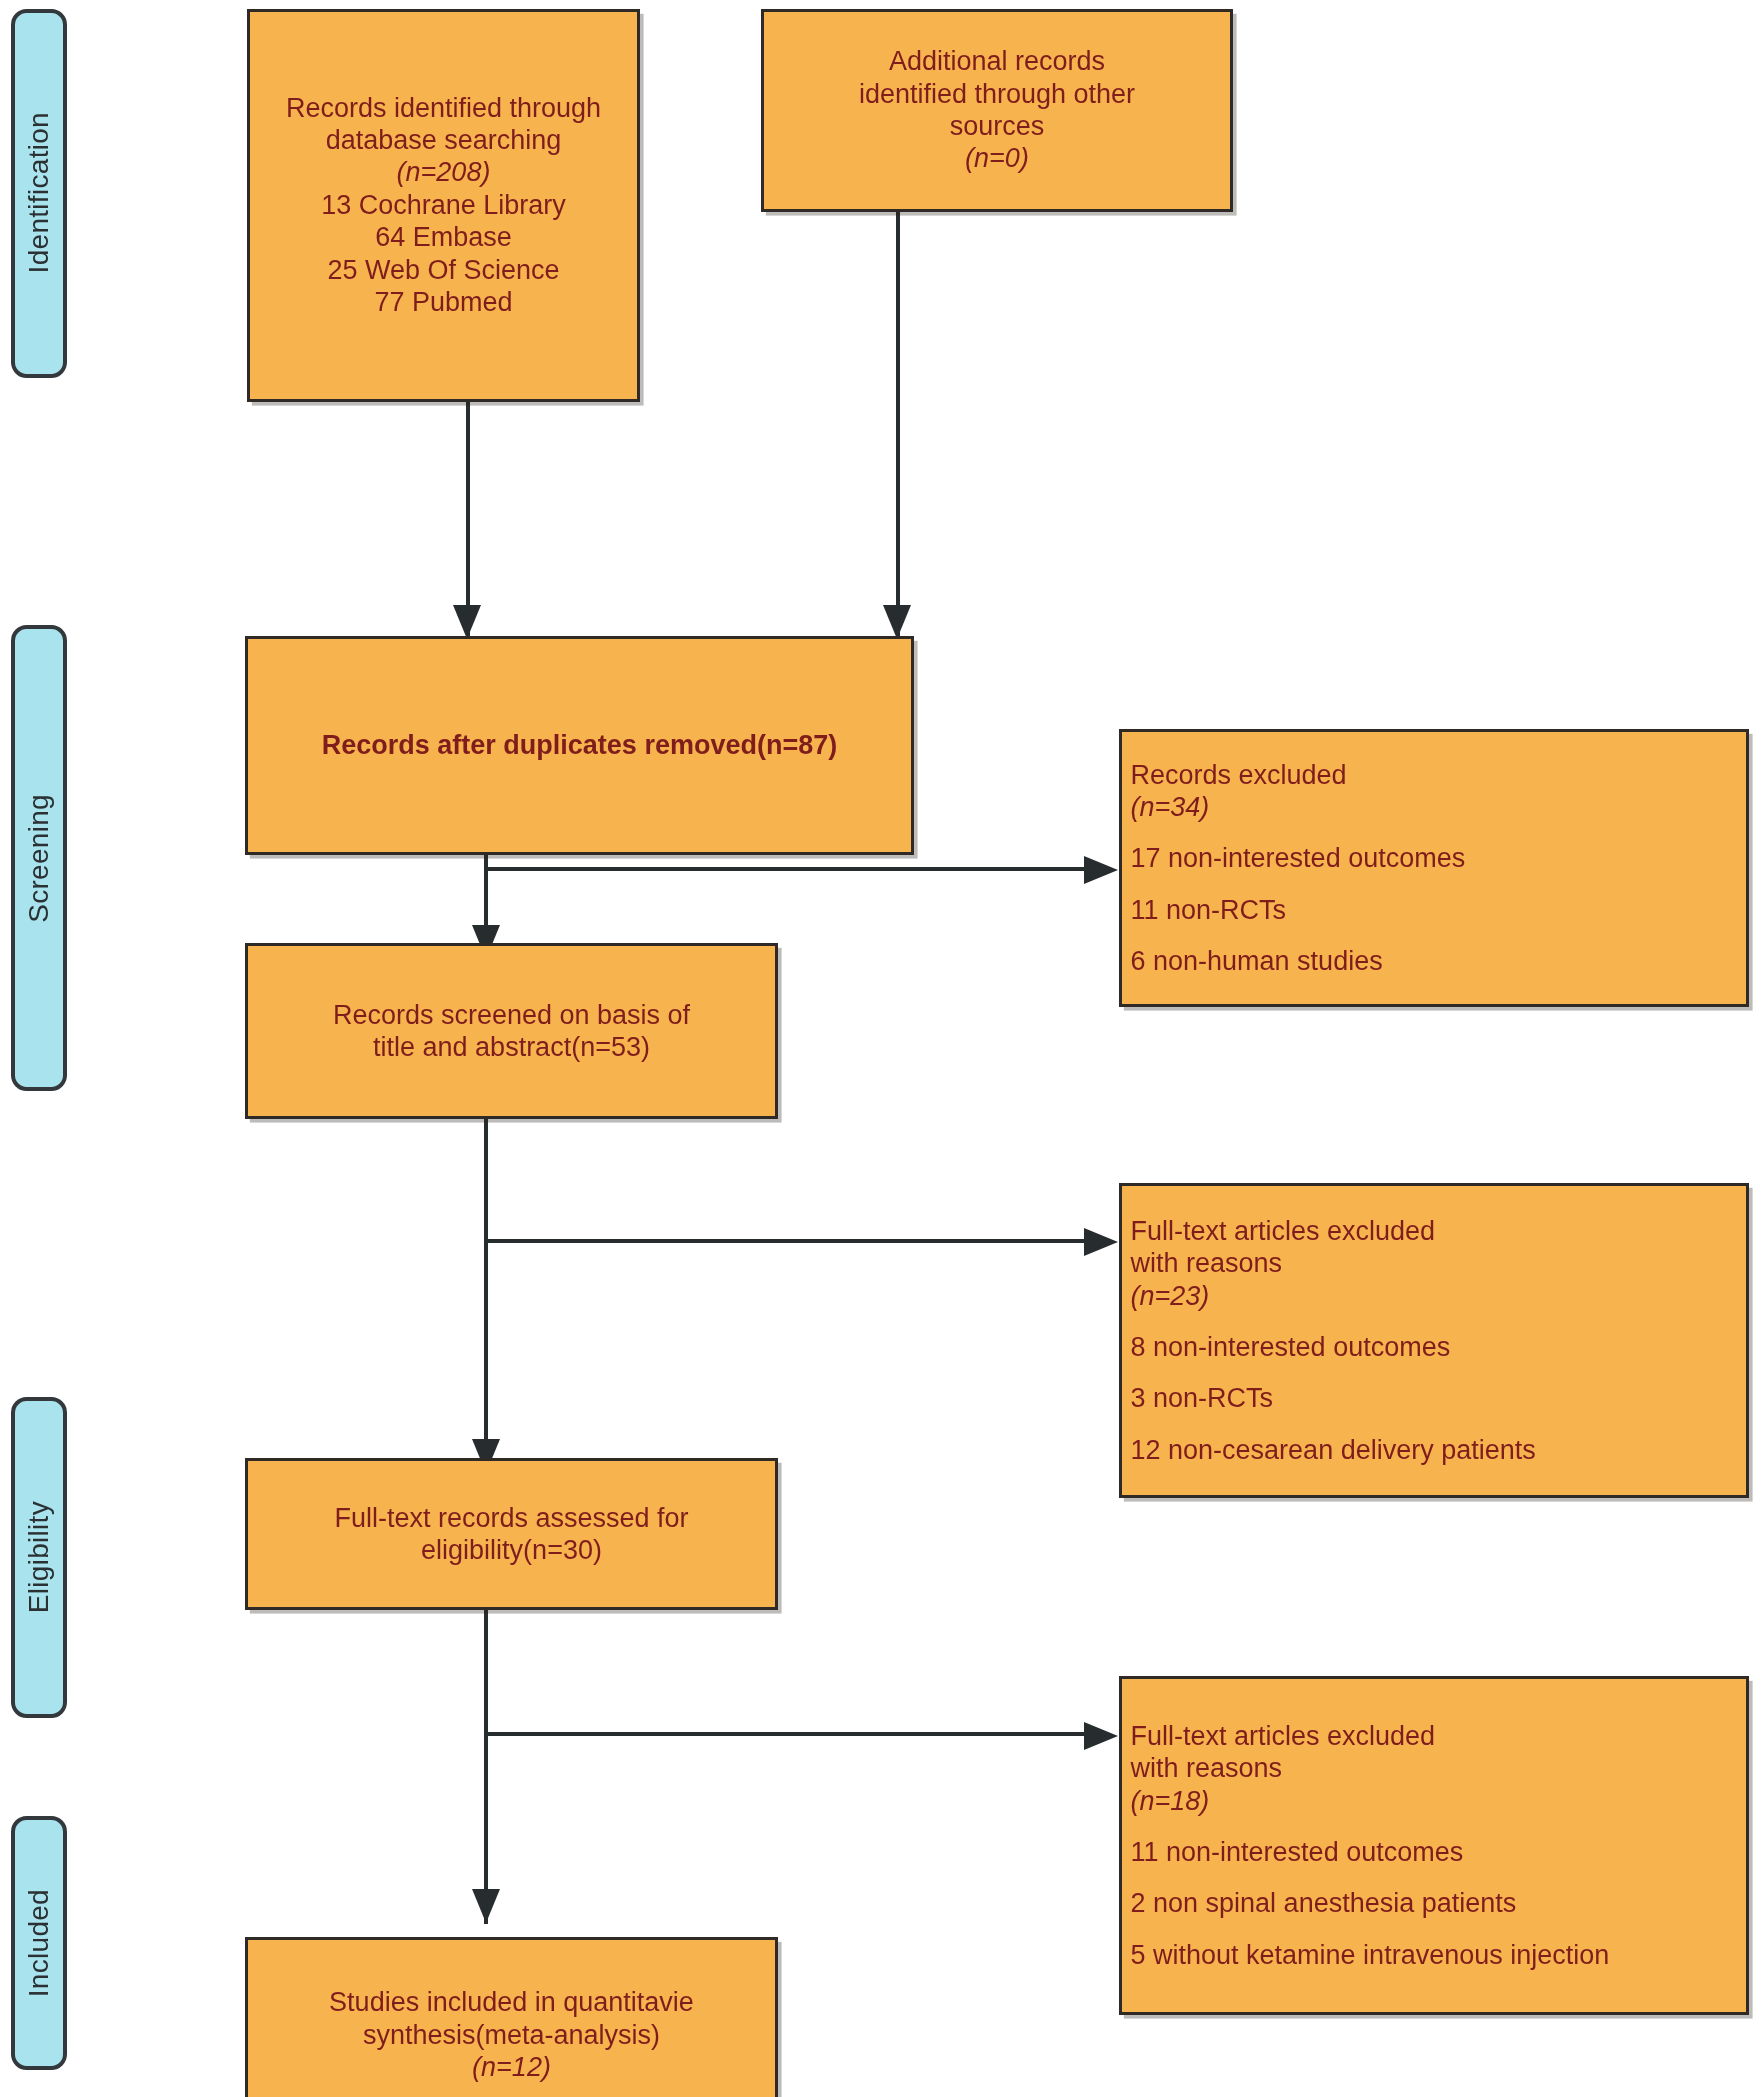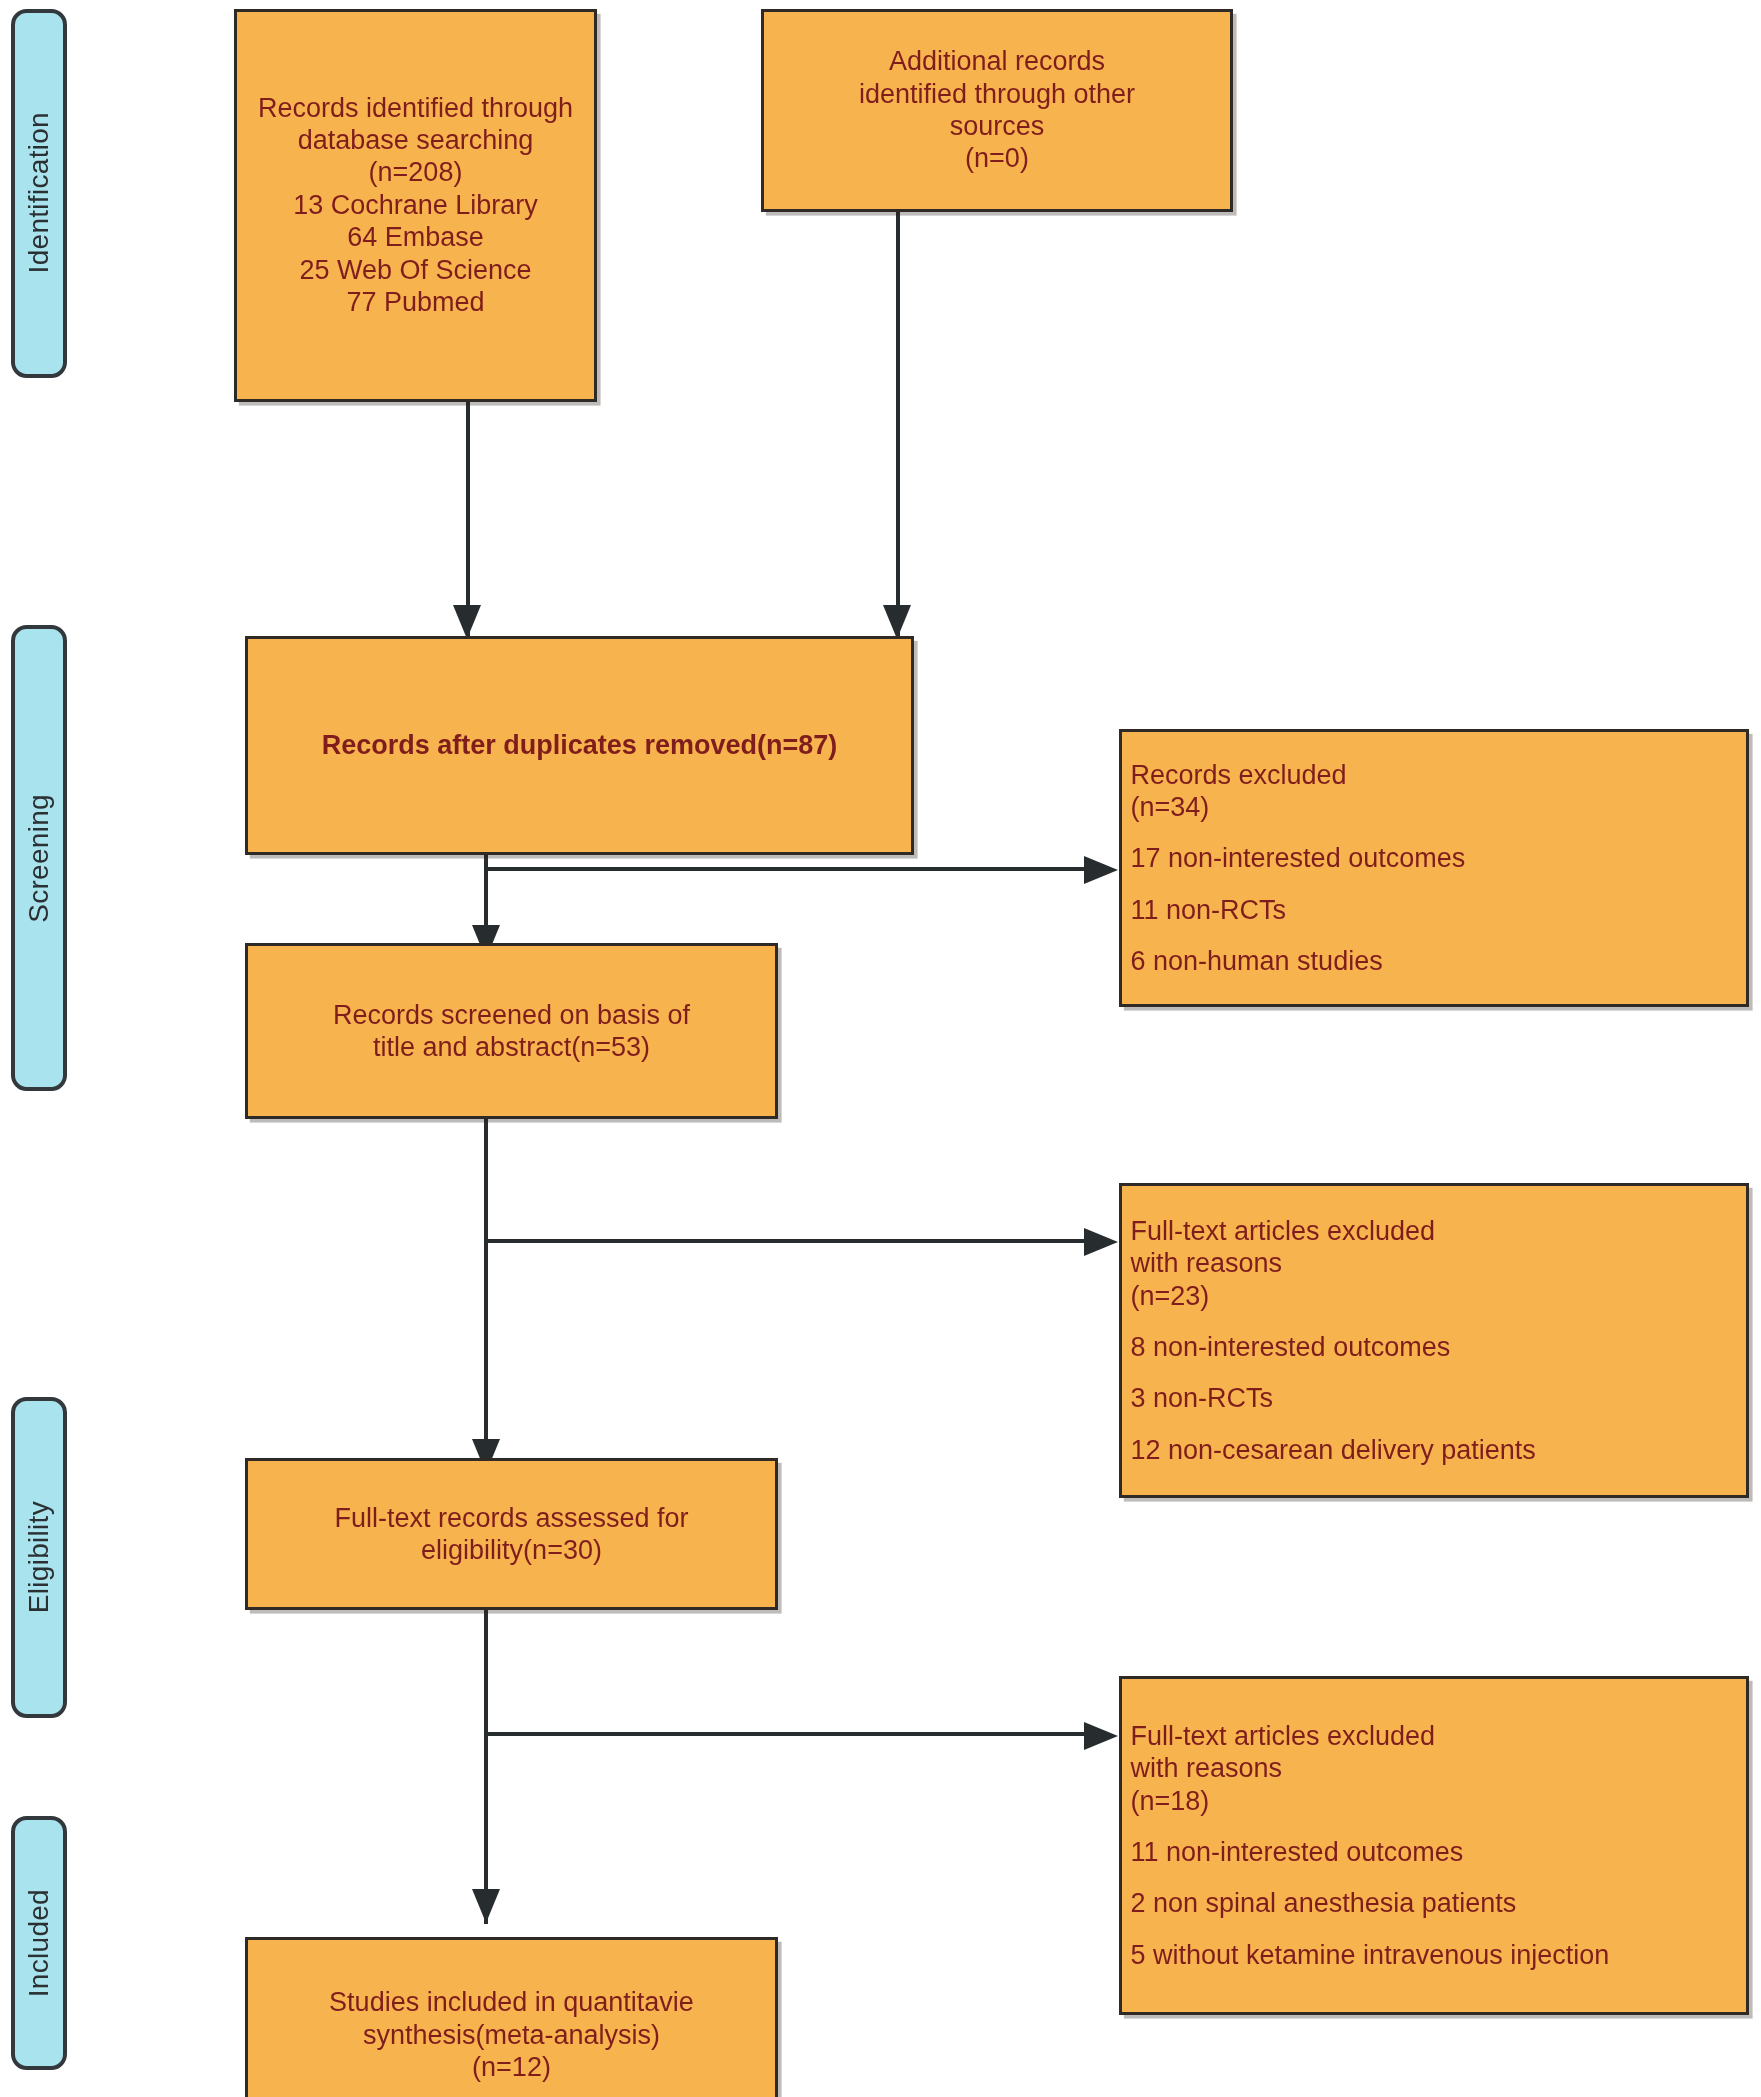--- a/index.html
+++ b/index.html
@@ -59,21 +59,21 @@
   .obox .ln {
     font-size: 27px;
     line-height: 1.20;
     color: #7f1d1d;
     font-family: "Liberation Sans", sans-serif;
     white-space: nowrap;
   }
   .center .ln { text-align: center; }
   .mixed .ln.c { text-align: left; }
   .mixed .ln.l { text-align: left; margin-top: 19px; }
-  .ital { }
+  .ital { font-style: italic; }
 
   
   .vline {
     position: absolute;
     background: #272c2f;
     width: 3.6px;
   }
   .hline {
     position: absolute;
     background: #272c2f;
@@ -134,21 +134,21 @@
 
   <div class="hline" style="left:484px; top:1239px; width:605px;"></div>
   <div class="arrow-right" style="left:1084px; top:1228px;"></div>
 
   <div class="vline" style="left:484px; top:1610px; height:314px;"></div>
   <div class="arrow-down" style="left:472px; top:1889px;"></div>
 
   <div class="hline" style="left:484px; top:1732px; width:605px;"></div>
   <div class="arrow-right" style="left:1084px; top:1722px;"></div>
 
-  <div class="obox center" style="left:234px; top:8.5px; width:363px; height:393px;">
+  <div class="obox center" style="left:247px; top:8.5px; width:393px; height:393px;">
     <div class="lines">
       <div class="ln">Records identified through</div>
       <div class="ln">database searching</div>
       <div class="ln ital">(n=208)</div>
       <div class="ln">13 Cochrane Library</div>
       <div class="ln">64 Embase</div>
       <div class="ln">25 Web Of Science</div>
       <div class="ln">77 Pubmed</div>
     </div>
   </div>

